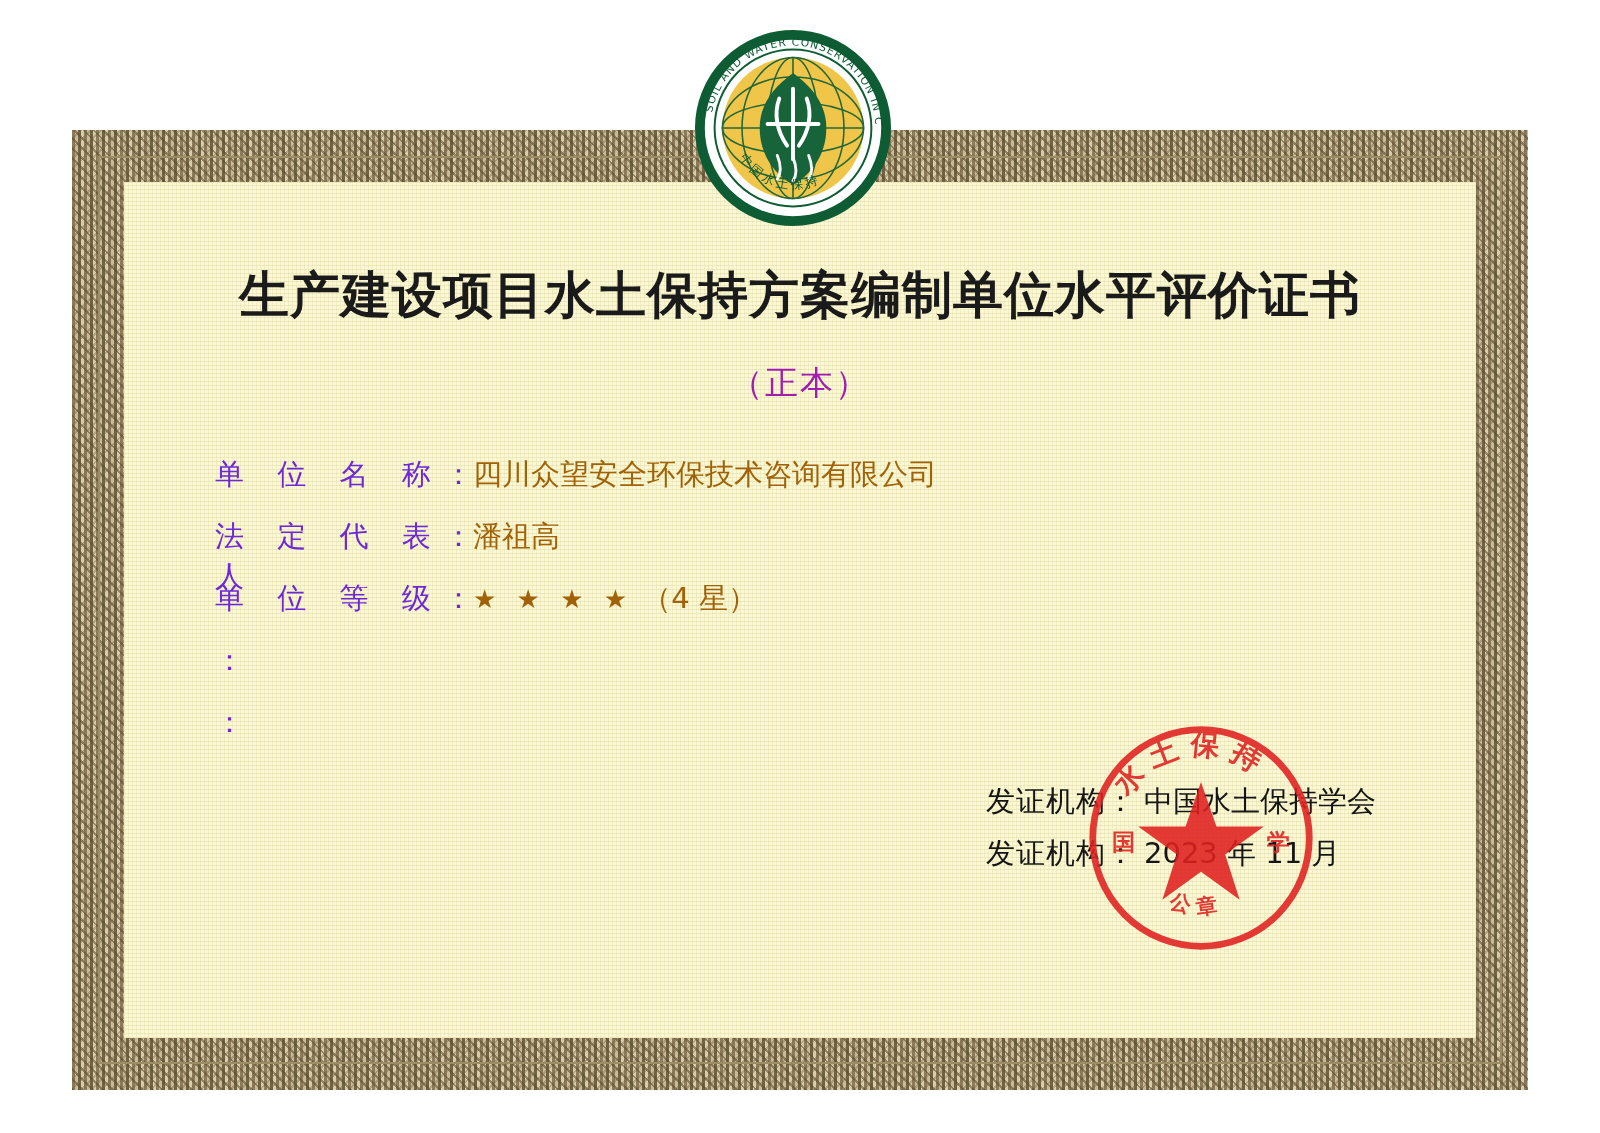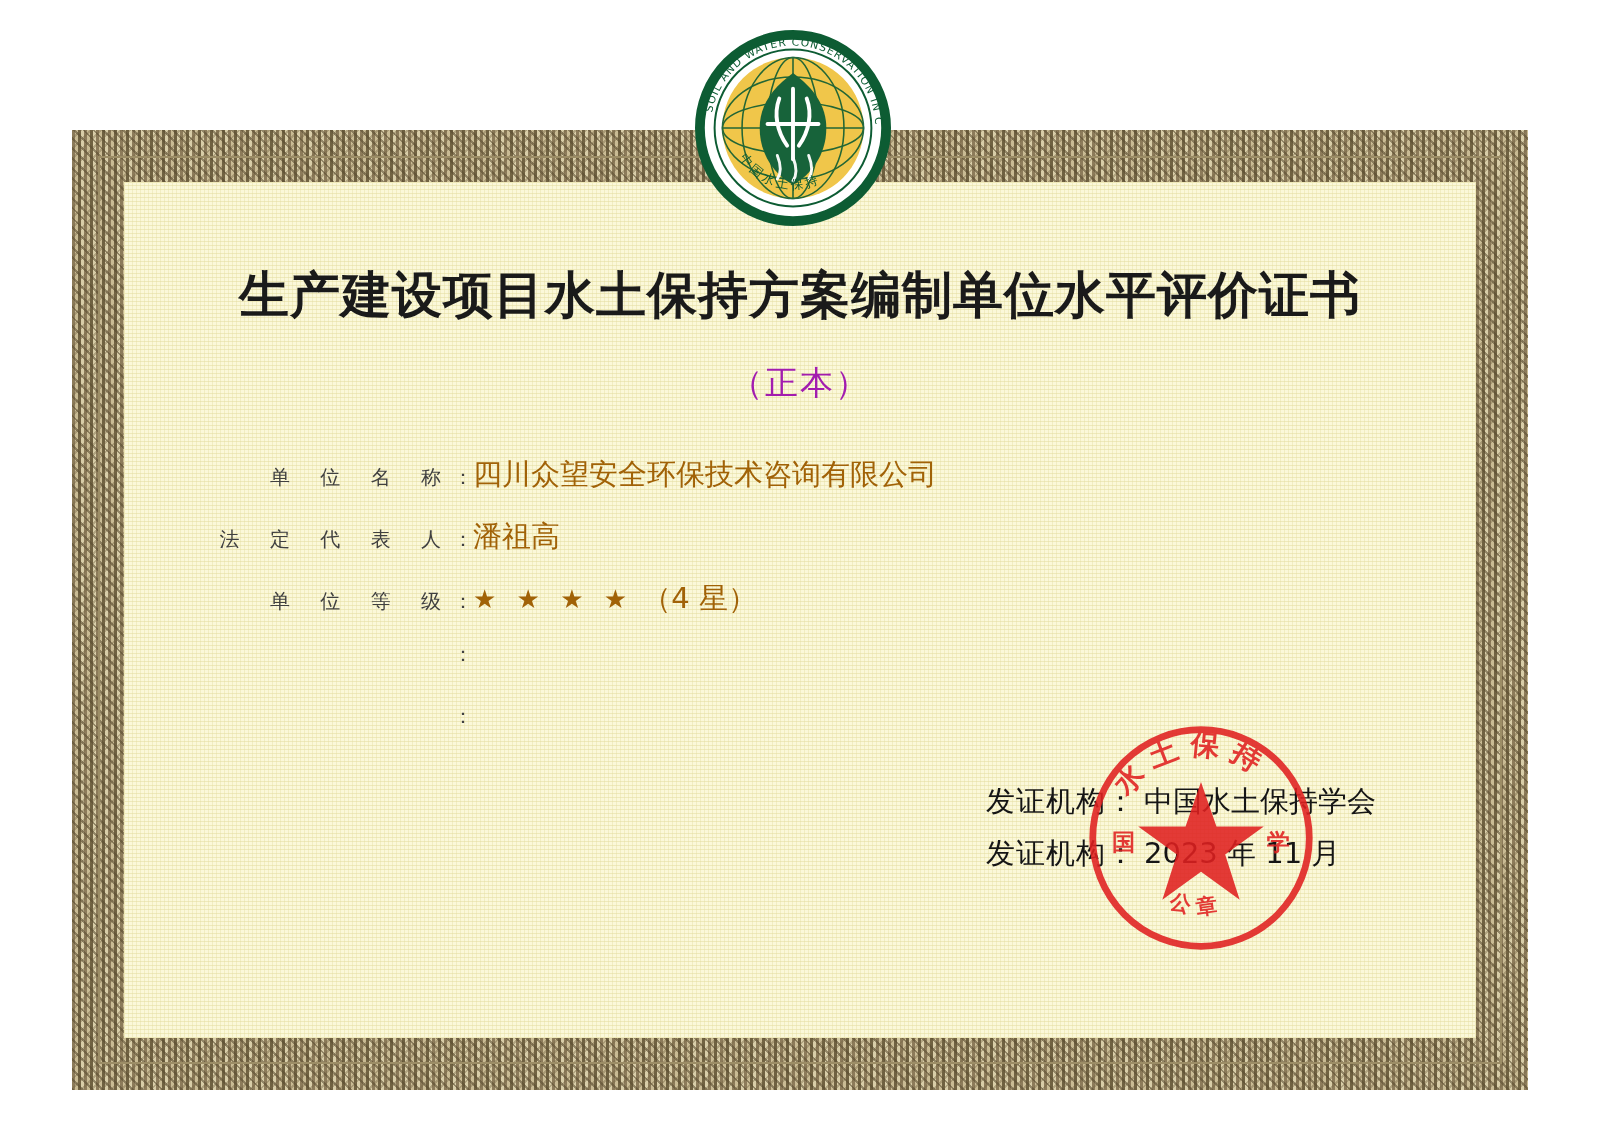--- a/index.html
+++ b/index.html
@@ -122,24 +122,24 @@
   }
   .field-row {
     display: flex;
     align-items: baseline;
     height: 62px;
   }
   .field-label {
     width: 258px;
     flex: 0 0 258px;
     font-family: "DejaVu Sans", sans-serif;
-    font-size: 20px;
-    color: #404040;
+    font-size: 29px;
+    color: #6d28d9;
     display: flex;
-    justify-content: flex-end;
+    justify-content: space-between;
   }
   .field-label .lab-txt {
     letter-spacing: 12px;
   }
   .field-label .colon {
     letter-spacing: 0;
   }
   .field-value {
     font-family: "DejaVu Sans", sans-serif;
     font-size: 29px;

